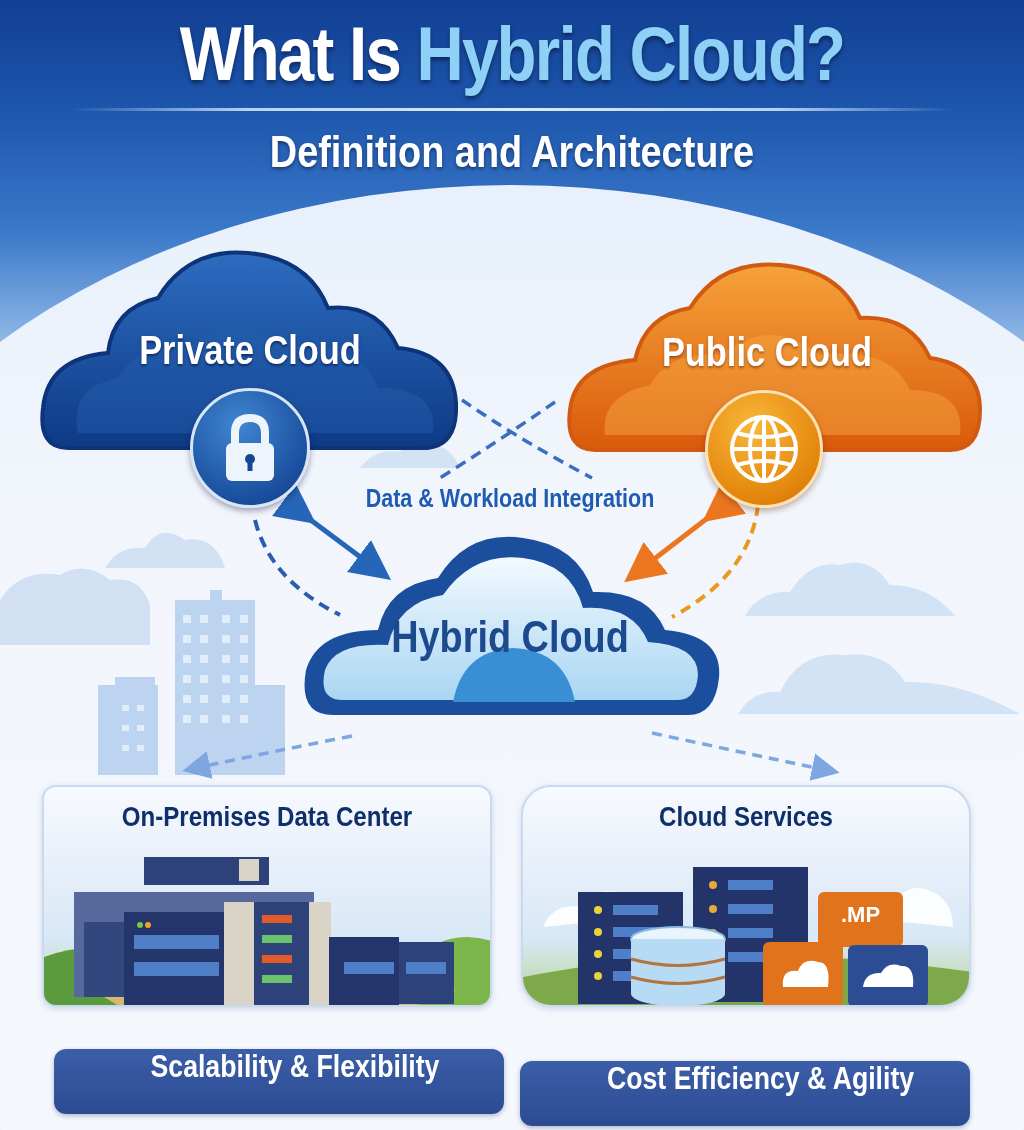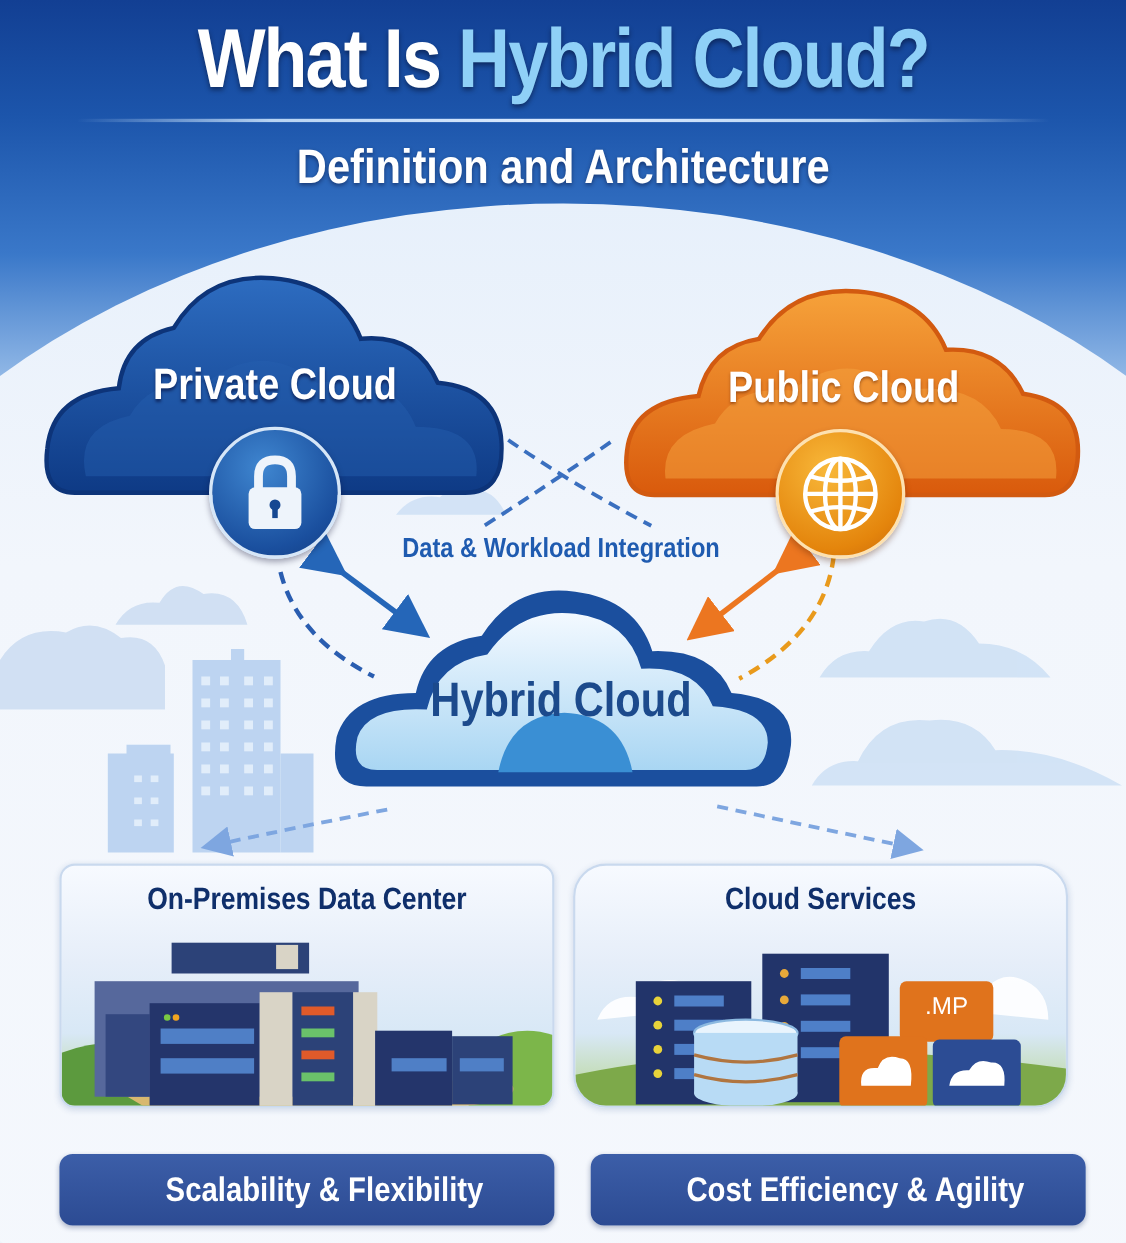--- a/index.html
+++ b/index.html
@@ -61,21 +61,21 @@
   .panel-title {
     position: absolute; left: 0; top: 14px; width: 100%; text-align: center;
     color: #0f2f6b; font-weight: bold; font-size: 28px;
     transform: scaleX(0.86);
   }
   .footer-btn {
     position: absolute; top: 1049px; width: 450px; height: 65px;
     border-radius: 12px;
     background: linear-gradient(180deg, #3c5ea8 0%, #2c4b93 100%);
     color: #ffffff; font-weight: bold; font-size: 31px;
-    display: flex; align-items: center; justify-content: center;
+    display: flex; align-items: flex-start; justify-content: center;
     box-shadow: 0 2px 5px rgba(20,40,90,0.3);
     padding-left: 32px;
   }
   .footer-btn span { display: inline-block; transform: scaleX(0.86); }
 </style>
 </head>
 <body>
 
 <div class="bg-top"></div>
 <div class="bg-arc"></div>
@@ -218,21 +218,21 @@
         <stop offset="0" stop-color="#f3f9ff"></stop>
         <stop offset="1" stop-color="#a9d6f3"></stop>
       </linearGradient>
   </defs>
   <path d="M30 185 Q-5 185 3 140 Q15 100 75 100 Q85 55 135 48 Q165 0 220 8 Q275 15 290 62 Q345 60 362 100 Q420 105 416 148 Q412 185 385 185 Z" fill="#1b4f9e"></path>
   <path d="M40 170 Q15 170 22 140 Q32 112 85 115 Q95 72 140 65 Q170 22 220 28 Q268 34 280 78 Q330 75 345 112 Q395 115 395 145 Q393 170 375 170 Z" fill="url(#ghy)"></path>
   <path d="M150 172 Q160 120 210 118 Q262 120 272 172 Z" fill="#3a8fd4"></path>
 </svg>
 <div class="cloud-label" style="left:355px;top:612px;width:310px;color:#1c4a8c;font-size:44px;">Hybrid Cloud</div>
 
-<div class="panel" style="left:54px;">
+<div class="panel" style="left:42px;">
   <div class="panel-title">On-Premises Data Center</div>
   <svg style="position:absolute;left:0;top:60px" width="450" height="162" viewBox="0 0 450 162">
     <path d="M0 110 Q40 95 80 105 L80 162 L0 162 Z" fill="#5c9a3e"></path>
     <path d="M370 110 Q410 80 450 95 L450 162 L370 162 Z" fill="#7cb64a"></path>
     <path d="M60 150 Q200 120 410 140 Q420 160 300 162 L80 162 Z" fill="#d8b870"></path>
     <rect x="100" y="10" width="125" height="28" fill="#2c4278"></rect>
     <rect x="195" y="12" width="20" height="22" fill="#d9d4c6"></rect>
     <rect x="30" y="45" width="240" height="105" fill="#56689c"></rect>
     <rect x="40" y="75" width="40" height="75" fill="#33477f"></rect>
     <rect x="80" y="65" width="100" height="95" fill="#24356b"></rect>
@@ -289,21 +289,21 @@
     <rect x="108" y="92" width="94" height="55" fill="#b8dbf5"></rect>
     <ellipse cx="155" cy="147" rx="47" ry="12" fill="#b8dbf5"></ellipse>
     <path d="M108 112 Q155 125 202 112" stroke="#b07540" stroke-width="3" fill="none"></path>
     <path d="M108 130 Q155 143 202 130" stroke="#b07540" stroke-width="3" fill="none"></path>
     <rect x="295" y="45" width="85" height="55" rx="6" fill="#e0731c"></rect>
     <rect x="240" y="95" width="80" height="65" rx="6" fill="#e0731c"></rect>
     <rect x="325" y="98" width="80" height="62" rx="6" fill="#2c4c94"></rect>
     <path d="M260 140 Q258 122 275 124 Q280 110 295 115 Q308 115 305 140 Z" fill="#ffffff"></path>
     <path d="M340 140 Q342 125 358 126 Q365 114 378 119 Q392 118 390 140 Z" fill="#ffffff"></path>
   </svg>
-  <div style="position:absolute;left:295px;top:115px;width:85px;text-align:center;color:#ffffff;font-weight:normal;font-size:22px;">.MP</div>
+  <div style="position:absolute;left:295px;top:115px;width:85px;text-align:center;color:#ffffff;font-weight:bold;font-size:22px;">.MP</div>
 </div>
 
 <div class="footer-btn" style="left:54px;">
   <span>Scalability &amp; Flexibility</span>
 </div>
-<div class="footer-btn" style="left:537px;">
+<div class="footer-btn" style="left:520px;margin-top:12px;">
   <span>Cost Efficiency &amp; Agility</span>
 </div>
 
 </body></html>

